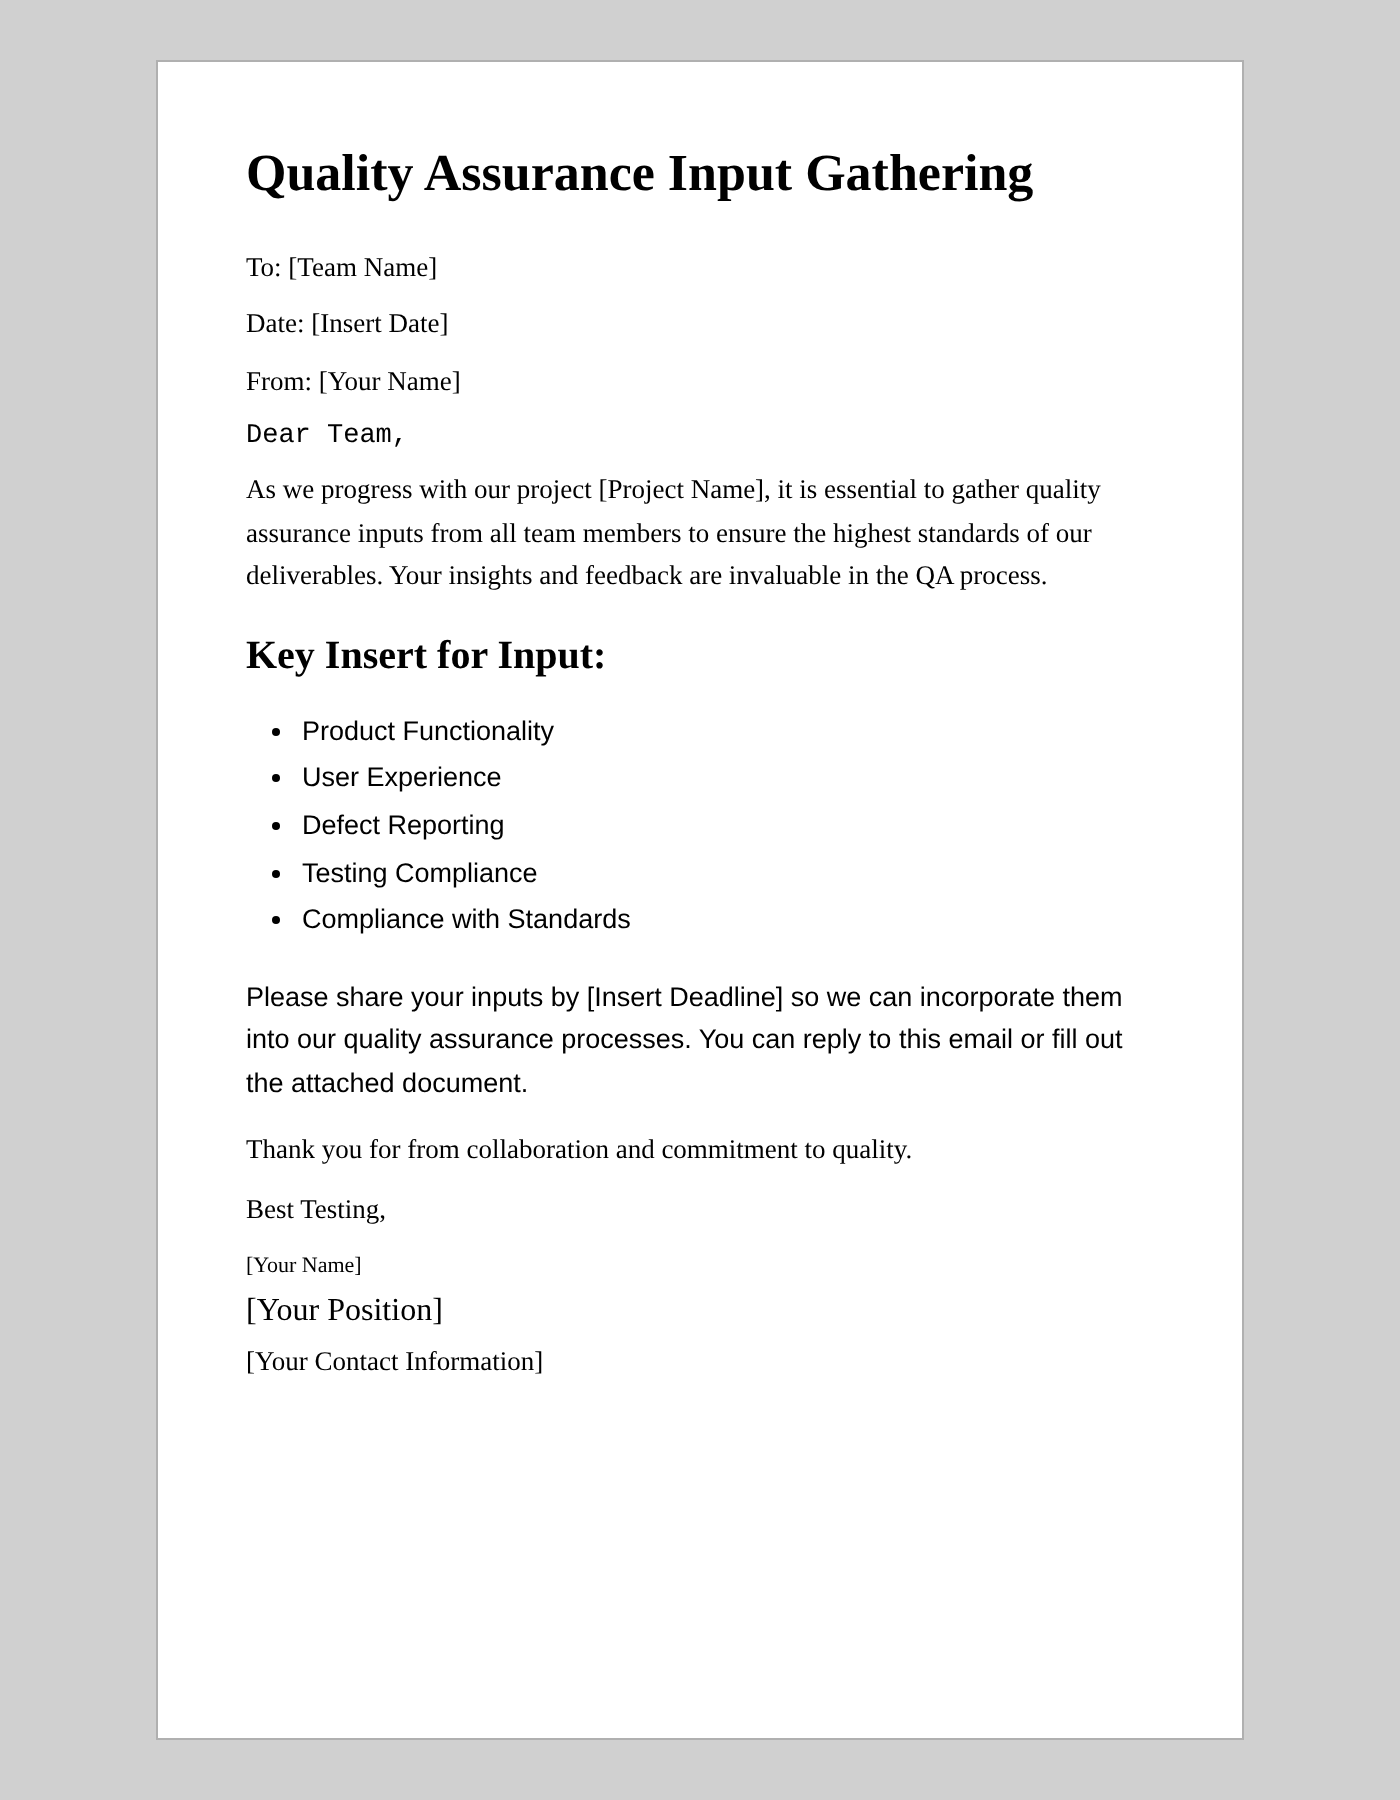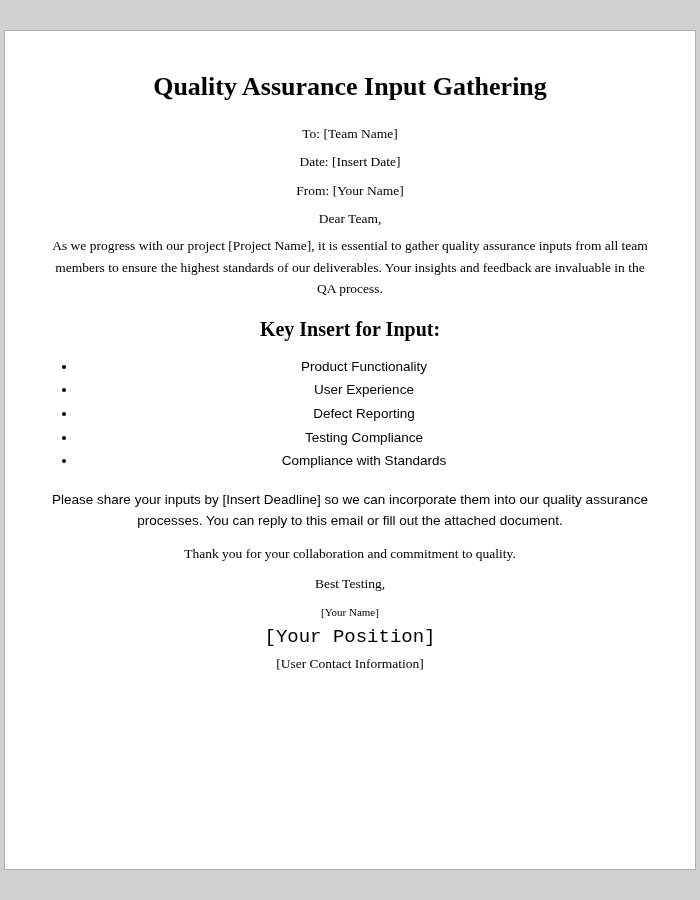--- a/index.html
+++ b/index.html
@@ -14,25 +14,24 @@
       justify-content: center;
       align-items: center;
       min-height: 900px;
       width: 700px;
       font-family: Georgia, 'Times New Roman', Times, serif;
     }
 
     .document-wrapper {
       background: #ffffff;
       border: 1px solid #b0b0b0;
-      width: 692px;
+      width: 544px;
       min-height: 840px;
       padding: 40px 44px;
       position: relative;
-      text-align: center;
     }
 
     .doc-title {
       font-size: 26px;
       font-weight: bold;
       margin-bottom: 22px;
       line-height: 1.2;
       font-family: Georgia, serif;
     }
 
@@ -40,21 +39,21 @@
       font-size: 13.5px;
       margin-bottom: 8px;
       font-family: Georgia, serif;
       line-height: 1.5;
     }
 
     .greeting {
       font-size: 13.5px;
       margin-top: 10px;
       margin-bottom: 8px;
-      font-family: Liberation Serif, serif;
+      font-family: Liberation Mono, monospace;
     }
 
     .body-paragraph {
       font-size: 13.5px;
       line-height: 1.6;
       margin-bottom: 16px;
       font-family: Georgia, serif;
     }
 
     .section-heading {
@@ -96,23 +95,23 @@
       font-family: Georgia, serif;
     }
 
     .closing-name {
       font-size: 11px;
       margin-bottom: 8px;
       font-family: Georgia, serif;
     }
 
     .closing-position {
-      font-size: 19px;
+      font-size: 16px;
       margin-bottom: 8px;
-      font-family: Liberation Mono, monospace;
+      font-family: Liberation Serif, serif;
     }
 
     .closing-contact {
       font-size: 13.5px;
       margin-bottom: 8px;
       font-family: Georgia, serif;
     }
   </style>
 </head>
 <body>
@@ -137,23 +136,23 @@
   <ul class="bullet-list">
     <li>Product Functionality</li>
     <li>User Experience</li>
     <li>Defect Reporting</li>
     <li>Testing Compliance</li>
     <li>Compliance with Standards</li>
   </ul>
 
   <p class="closing-paragraph">Please share your inputs by [Insert Deadline] so we can incorporate them into our quality assurance processes. You can reply to this email or fill out the attached document.</p>
 
-  <p class="closing-thanks">Thank you for your collaboration and commitment to quality.</p>
+  <p class="closing-thanks">Thank you for from collaboration and commitment to quality.</p>
 
   <p class="closing-regards">Best Testing,</p>
 
   <p class="closing-name">[Your Name]</p>
 
   <p class="closing-position">[Your Position]</p>
 
-  <p class="closing-contact">[User Contact Information]</p>
+  <p class="closing-contact">[Your Contact Information]</p>
 
 </div>
 
 </body></html>

